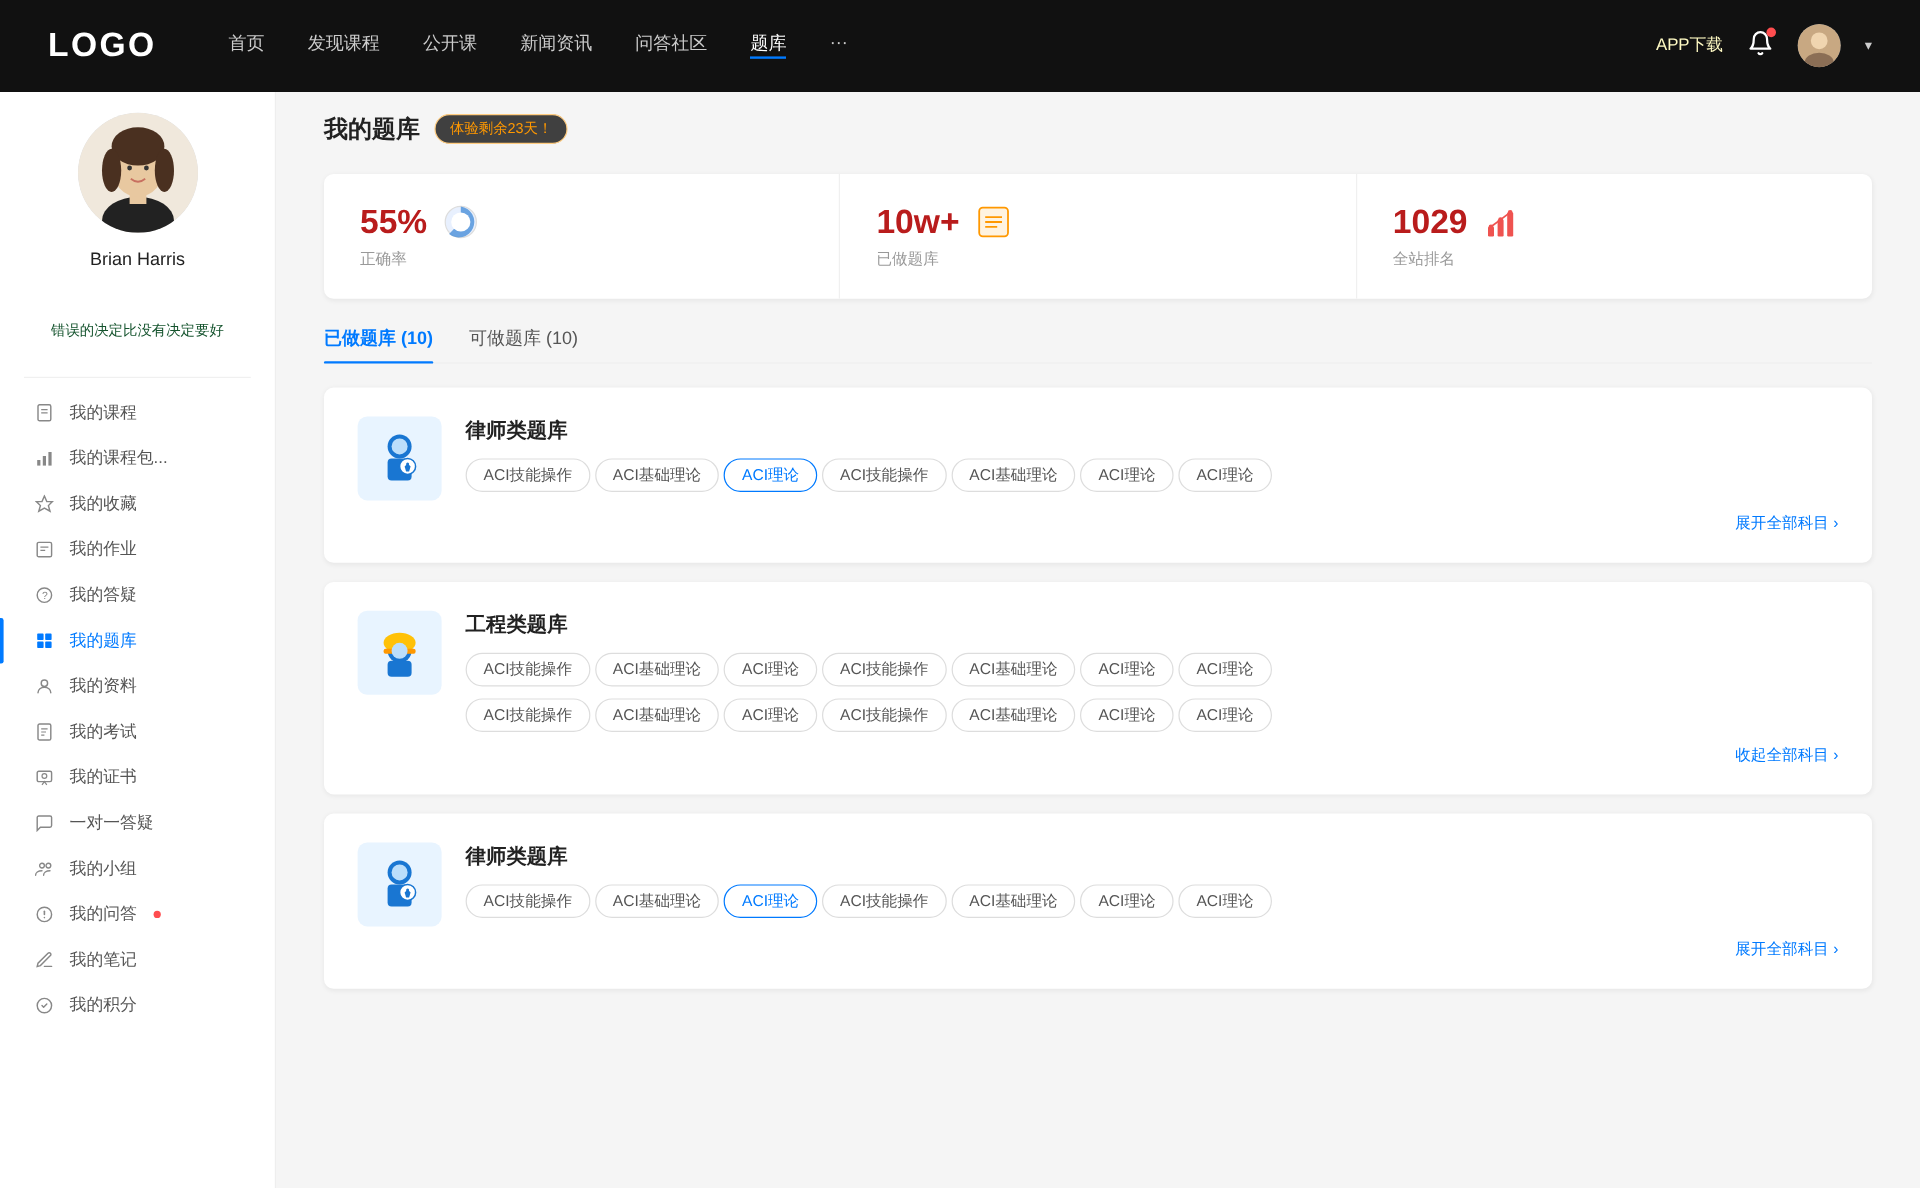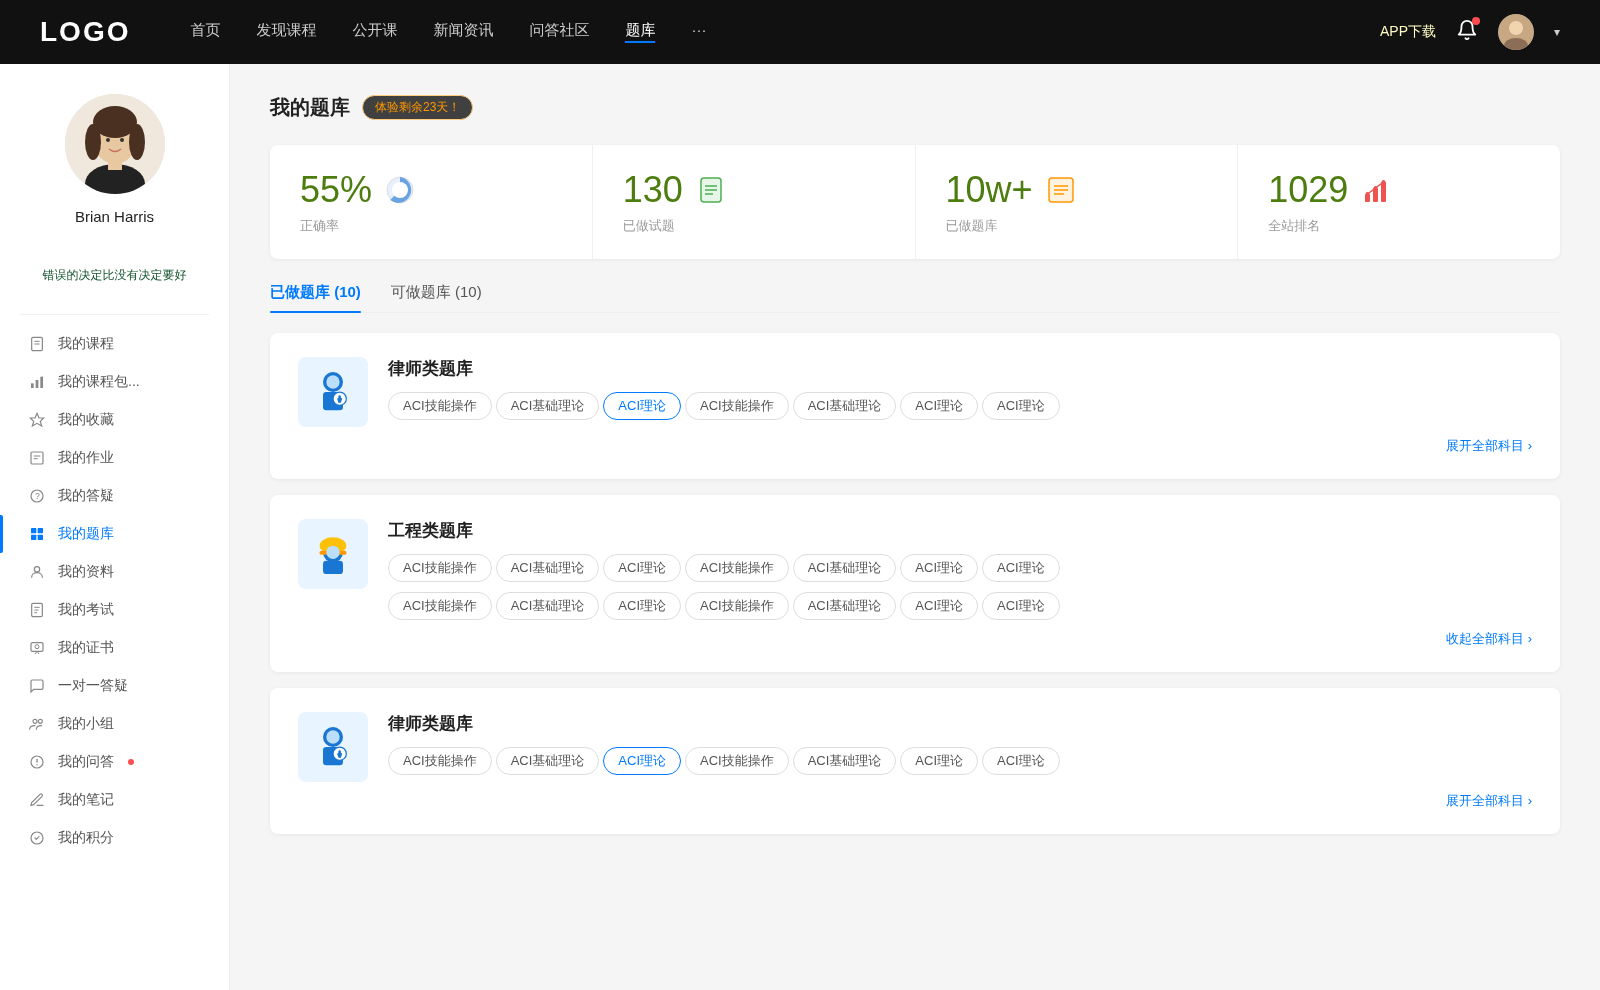--- a/index.html
+++ b/index.html
@@ -1,21 +1,21 @@
 <!DOCTYPE html>
 <html><head>
   <meta charset="utf-8">
   <style>
     * { box-sizing: border-box; margin: 0; padding: 0; }
     body { font-family: -apple-system, BlinkMacSystemFont, 'PingFang SC', 'Microsoft YaHei', sans-serif; background: #f5f5f5; color: #333; }
 
     
     .navbar {
       background: #111;
-      height: 64px;
+      height: 76px;
       display: flex;
       align-items: center;
       padding: 0 40px;
       color: #fff;
       position: fixed;
       top: 0; left: 0; right: 0;
       z-index: 100;
     }
     .nav-logo { font-size: 28px; font-weight: 900; letter-spacing: 2px; margin-right: 60px; color: #fff; }
     .nav-items { display: flex; gap: 36px; flex: 1; }
@@ -123,21 +123,21 @@
     }
     .stat-item {
       flex: 1;
       padding: 24px 30px;
       border-right: 1px solid #f0f0f0;
       display: flex;
       flex-direction: column;
     }
     .stat-item:last-child { border-right: none; }
     .stat-top { display: flex; align-items: center; gap: 12px; margin-bottom: 6px; }
-    .stat-value { font-size: 36px; font-weight: 400; color: #4d7c0f; }
+    .stat-value { font-size: 28px; font-weight: 700; color: #b91c1c; }
     .stat-icon { width: 32px; height: 32px; display: flex; align-items: center; justify-content: center; }
     .stat-label { font-size: 13px; color: #999; }
 
     
     .tabs-row {
       display: flex;
       gap: 30px;
       margin-bottom: 20px;
       border-bottom: 1px solid #eee;
       padding-bottom: 0;
@@ -445,35 +445,20 @@
               <circle cx="16" cy="16" r="13" fill="#e8f0fe" stroke="#ddd" stroke-width="1"></circle>
 
               <path d="M16 16 L16 3 A13 13 0 1 1 6.2 26.1 Z" fill="#4a90d9" opacity="0.8"></path>
               <circle cx="16" cy="16" r="8" fill="#fff"></circle>
             </svg>
           </div>
         </div>
         <span class="stat-label">正确率</span>
       </div>
 
-      <div class="stat-item">
-        <div class="stat-top">
-          <span class="stat-value">130</span>
-          <div class="stat-icon">
-            <svg width="32" height="32" viewBox="0 0 32 32">
-              <rect x="6" y="4" width="20" height="24" rx="3" fill="#e8f5e9"></rect>
-              <rect x="6" y="4" width="20" height="24" rx="3" stroke="#4caf50" stroke-width="1.5" fill="none"></rect>
-              <line x1="10" y1="12" x2="22" y2="12" stroke="#4caf50" stroke-width="1.5"></line>
-              <line x1="10" y1="16" x2="22" y2="16" stroke="#4caf50" stroke-width="1.5"></line>
-              <line x1="10" y1="20" x2="18" y2="20" stroke="#4caf50" stroke-width="1.5"></line>
-            </svg>
-          </div>
-        </div>
-        <span class="stat-label">已做试题</span>
-      </div>
 
       <div class="stat-item">
         <div class="stat-top">
           <span class="stat-value">10w+</span>
           <div class="stat-icon">
             <svg width="32" height="32" viewBox="0 0 32 32">
               <rect x="4" y="4" width="24" height="24" rx="3" fill="#fff3e0"></rect>
               <rect x="4" y="4" width="24" height="24" rx="3" stroke="#ff9800" stroke-width="1.5" fill="none"></rect>
               <line x1="9" y1="12" x2="23" y2="12" stroke="#ff9800" stroke-width="1.5"></line>
               <line x1="9" y1="16" x2="23" y2="16" stroke="#ff9800" stroke-width="1.5"></line>

